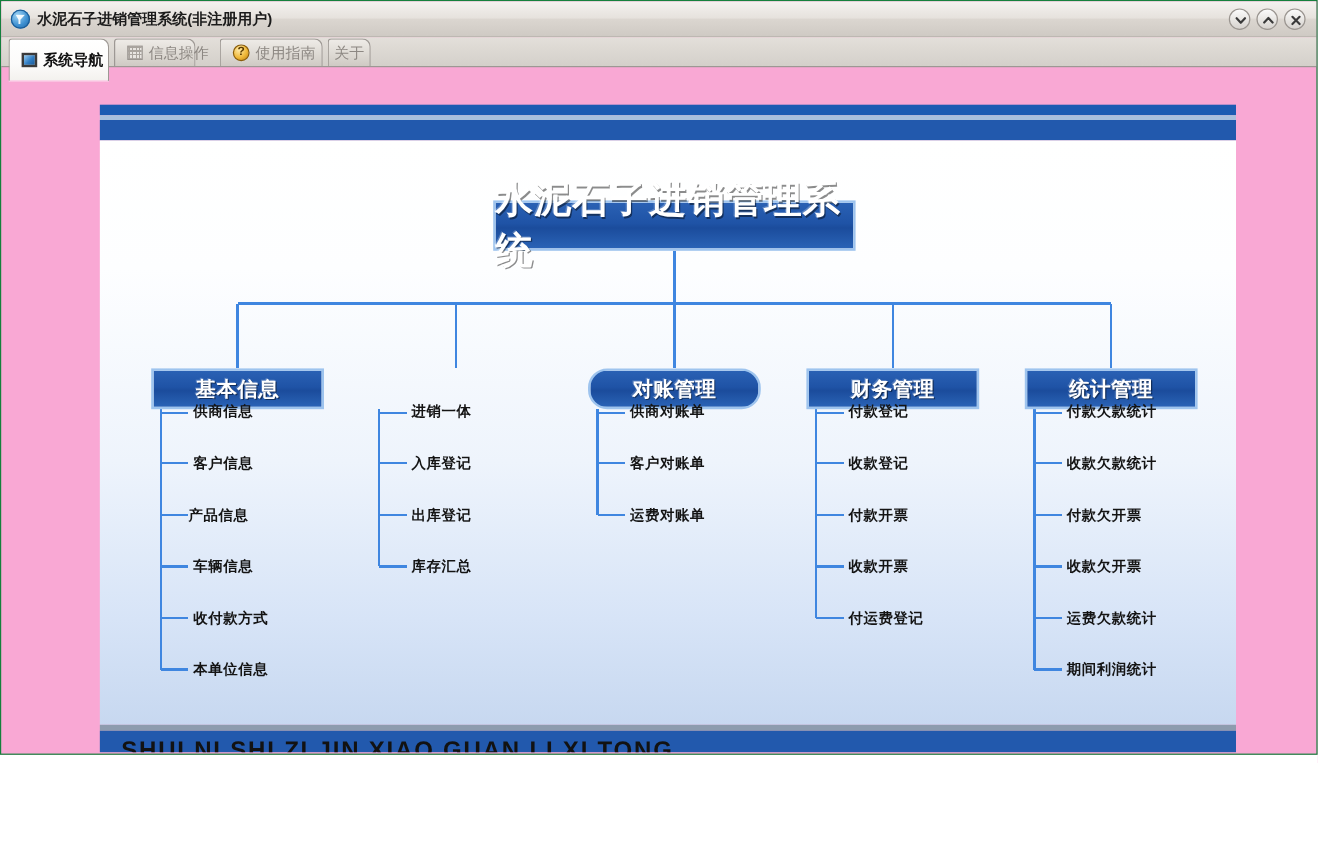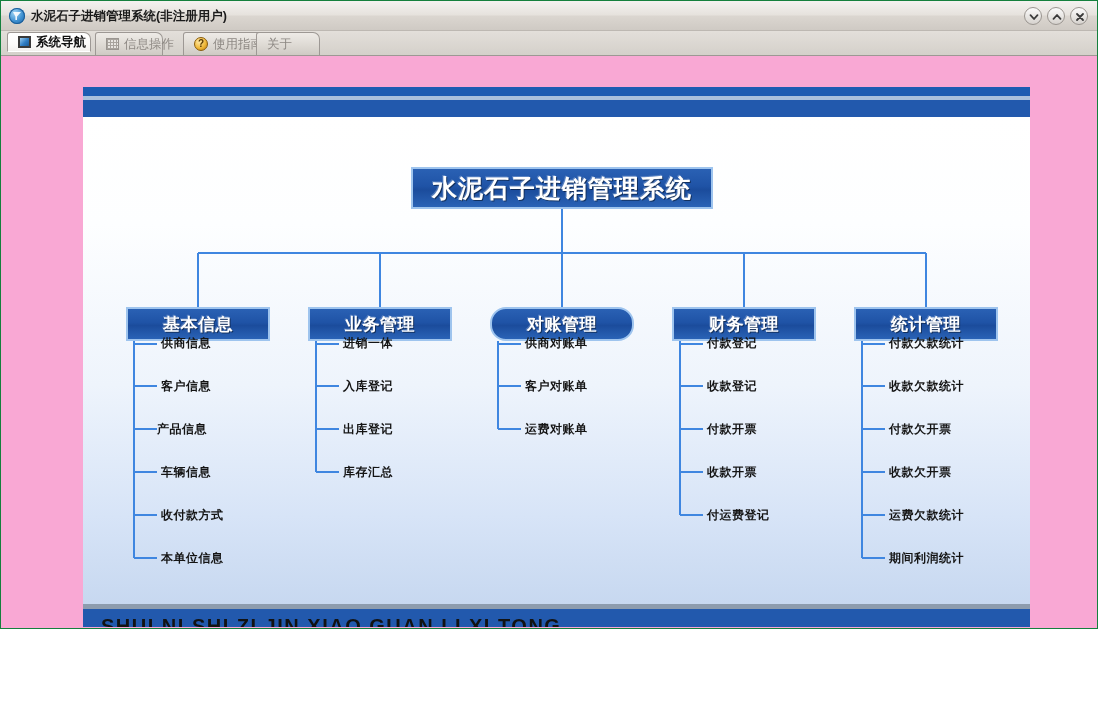--- a/index.html
+++ b/index.html
@@ -108,21 +108,21 @@
   .tab.inactive {
     background: linear-gradient(to bottom, #eeebe7 0%, #dedad4 55%, #cfcac4 100%);
     color: #8d8883;
     font-weight: normal;
   }
   .tab.active {
     background: linear-gradient(to bottom, #ffffff 0%, #fcfbfa 60%, #f3f1ee 100%);
     color: #111111;
     font-weight: bold;
     z-index: 5;
-    height: 20px;
+    height: 36px;
     border-bottom: 1px solid #ffffff;
   }
   .tab-label { line-height: 1; }
 
   .ico-monitor {
     width: 13px; height: 12px;
     box-sizing: border-box;
     border: 2px solid #3a3a3a;
     background: linear-gradient(135deg, #9ccdf0 0%, #2f7dc4 55%, #1c5b97 100%);
     flex: none;
@@ -225,21 +225,21 @@
     height: 42px;
     box-sizing: border-box;
     border: 2px solid #9ec4ee;
     background: linear-gradient(to bottom, #2a61b4 0%, #1f53a6 45%, #1b4c9c 55%, #2a63b6 100%);
     display: flex;
     align-items: center;
     justify-content: center;
     cursor: pointer;
   }
   .root-box .lbl {
-    font-size: 25px;
+    font-size: 31px;
     font-weight: bold;
     color: #ffffff;
     letter-spacing: 1px;
     text-shadow: 1px 1px 0 rgba(0,0,0,.45), -1px -1px 0 rgba(255,255,255,.25);
   }
 
   .cat-box {
     position: absolute;
     top: 190px;
     width: 144px;
@@ -311,21 +311,21 @@
       <span class="tab-label">系统导航</span>
     </div>
     <div class="tab inactive" style="left:94px;width:68px;">
       <span class="ico-grid"></span>
       <span class="tab-label">信息操作</span>
     </div>
     <div class="tab inactive" style="left:182px;width:86px;">
       <span class="ico-help"></span>
       <span class="tab-label">使用指南</span>
     </div>
-    <div class="tab inactive" style="left:255px;width:64px;">
+    <div class="tab inactive" style="left:272px;width:36px;justify-content:center;">
       <span class="tab-label">关于</span>
     </div>
   </div>
 
   <div class="content-panel">
 
     <div class="topbar-thin"></div>
     <div class="topbar-gap"></div>
     <div class="topbar-thick"></div>
 
@@ -379,23 +379,20 @@
           <line x1="779" y1="441" x2="802" y2="441"></line>
         </g>
       </svg>
 
       <div class="root-box">
         <span class="lbl">水泥石子进销管理系统</span>
       </div>
 
       <div class="cat-box" style="left:43px;">
           <span class="lbl">基本信息</span>
-        </div>
-      <div class="cat-box" style="left:225px;">
-          <span class="lbl">业务管理</span>
         </div>
       <div class="cat-box" style="left:407px;border-radius:16px;">
           <span class="lbl">对账管理</span>
         </div>
       <div class="cat-box" style="left:589px;">
           <span class="lbl">财务管理</span>
         </div>
       <div class="cat-box" style="left:771px;">
           <span class="lbl">统计管理</span>
         </div>

